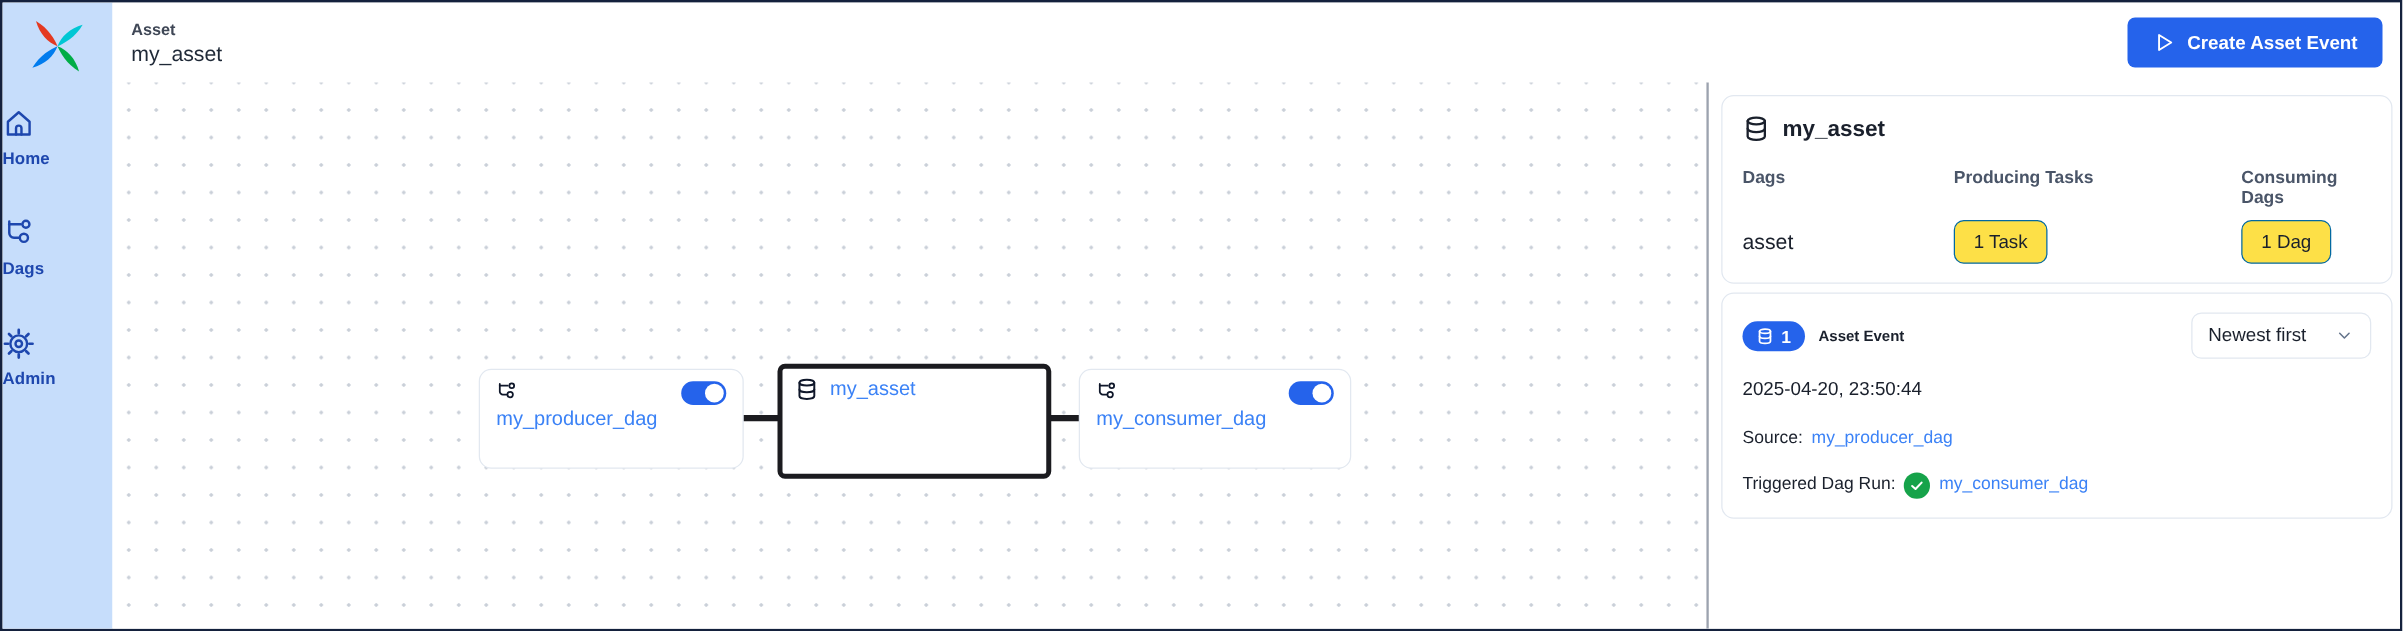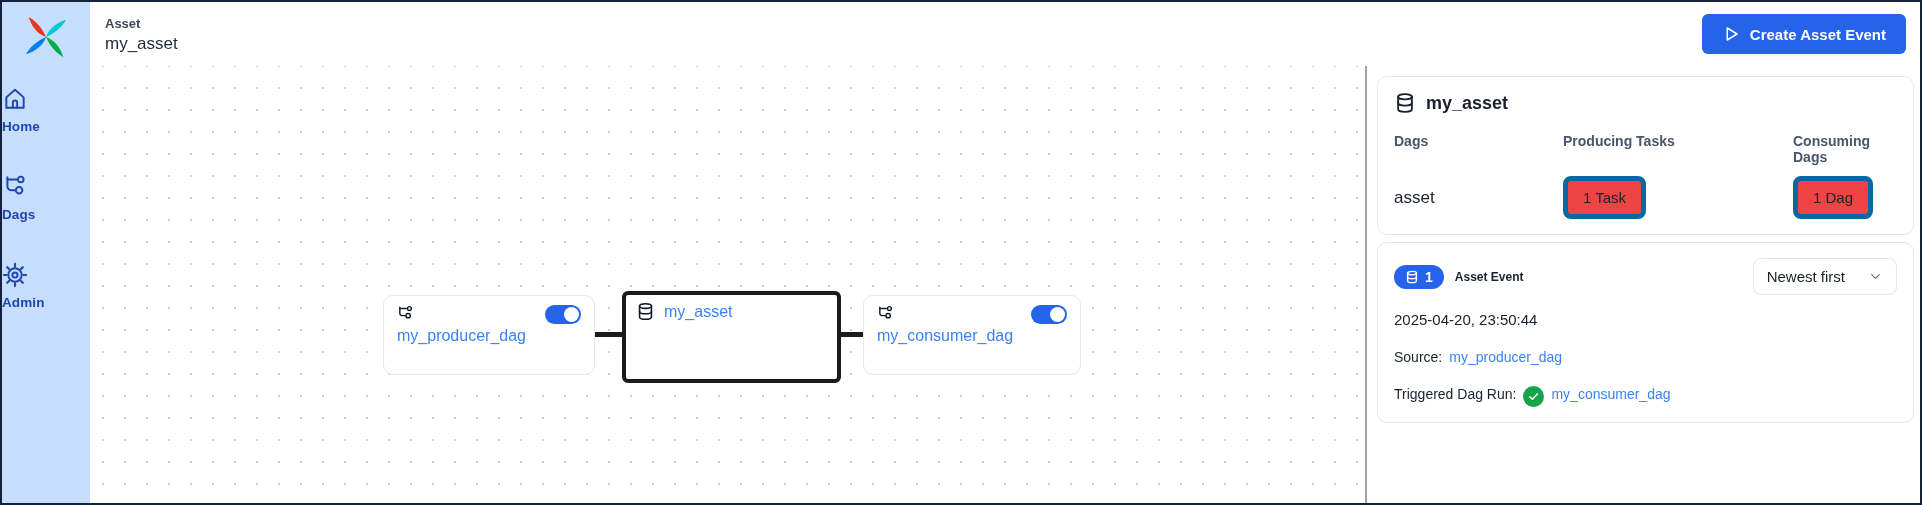--- a/index.html
+++ b/index.html
@@ -97,21 +97,21 @@
   }
   .card-title-row { display: flex; align-items: center; gap: 10px; }
   .card-title { font-size: 18px; font-weight: 700; color: #1a202c; }
   .meta-grid { display: grid; grid-template-columns: 169px 230px 1fr; }
   .meta-labels { margin-top: 19px; }
   .meta-label { font-size: 14px; font-weight: 600; color: #4a5568; }
   .meta-values { margin-top: 11px; align-items: center; }
   .meta-text { font-size: 17px; color: #1a202c; }
   .count-chip {
     display: inline-block; justify-self: start;
-    background: #ef4444; border: 5px solid #0369a1; border-radius: 8px;
+    background: #fde047; border: 1px solid #0369a1; border-radius: 8px;
     padding: 8px 15px; font-size: 15px; color: #1a202c;
     font-family: inherit; cursor: pointer;
   }
   .event-header { display: flex; align-items: center; justify-content: space-between; }
   .event-header-left { display: flex; align-items: center; gap: 11px; }
   .event-badge {
     display: flex; align-items: center; gap: 6px;
     background: #2563eb; color: #ffffff;
     border-radius: 999px; padding: 4px 11px;
     font-size: 14px; font-weight: 700;

